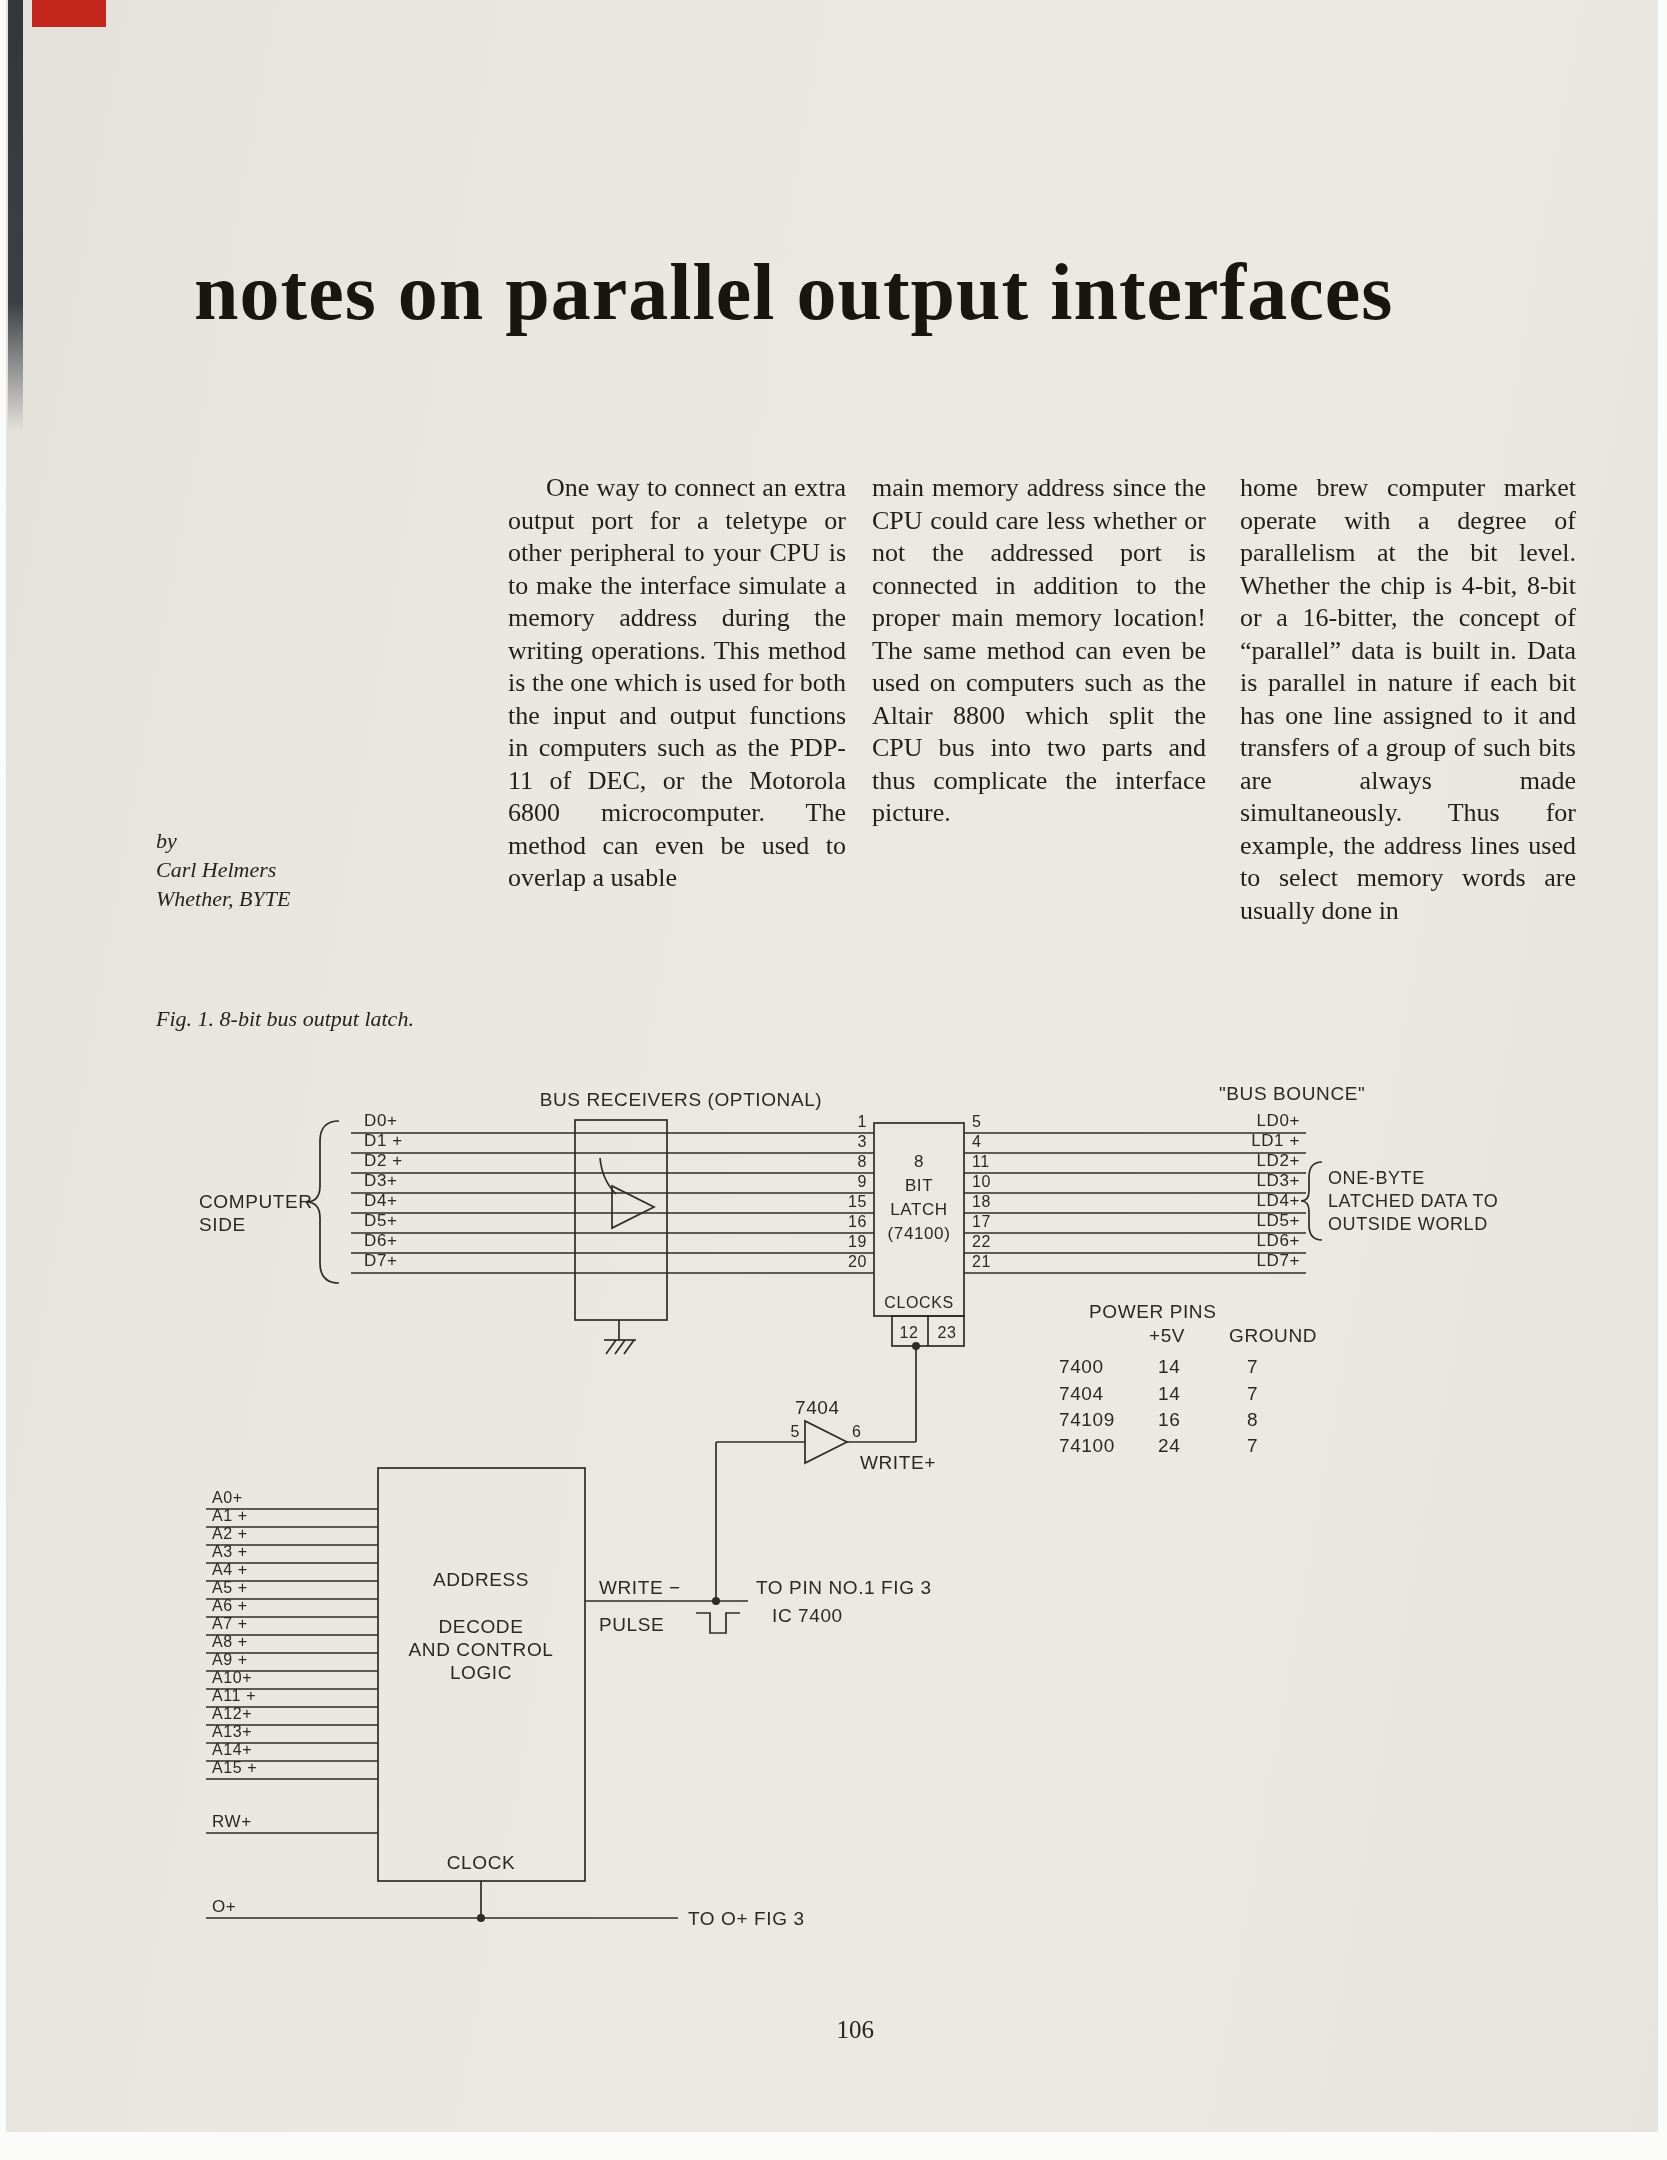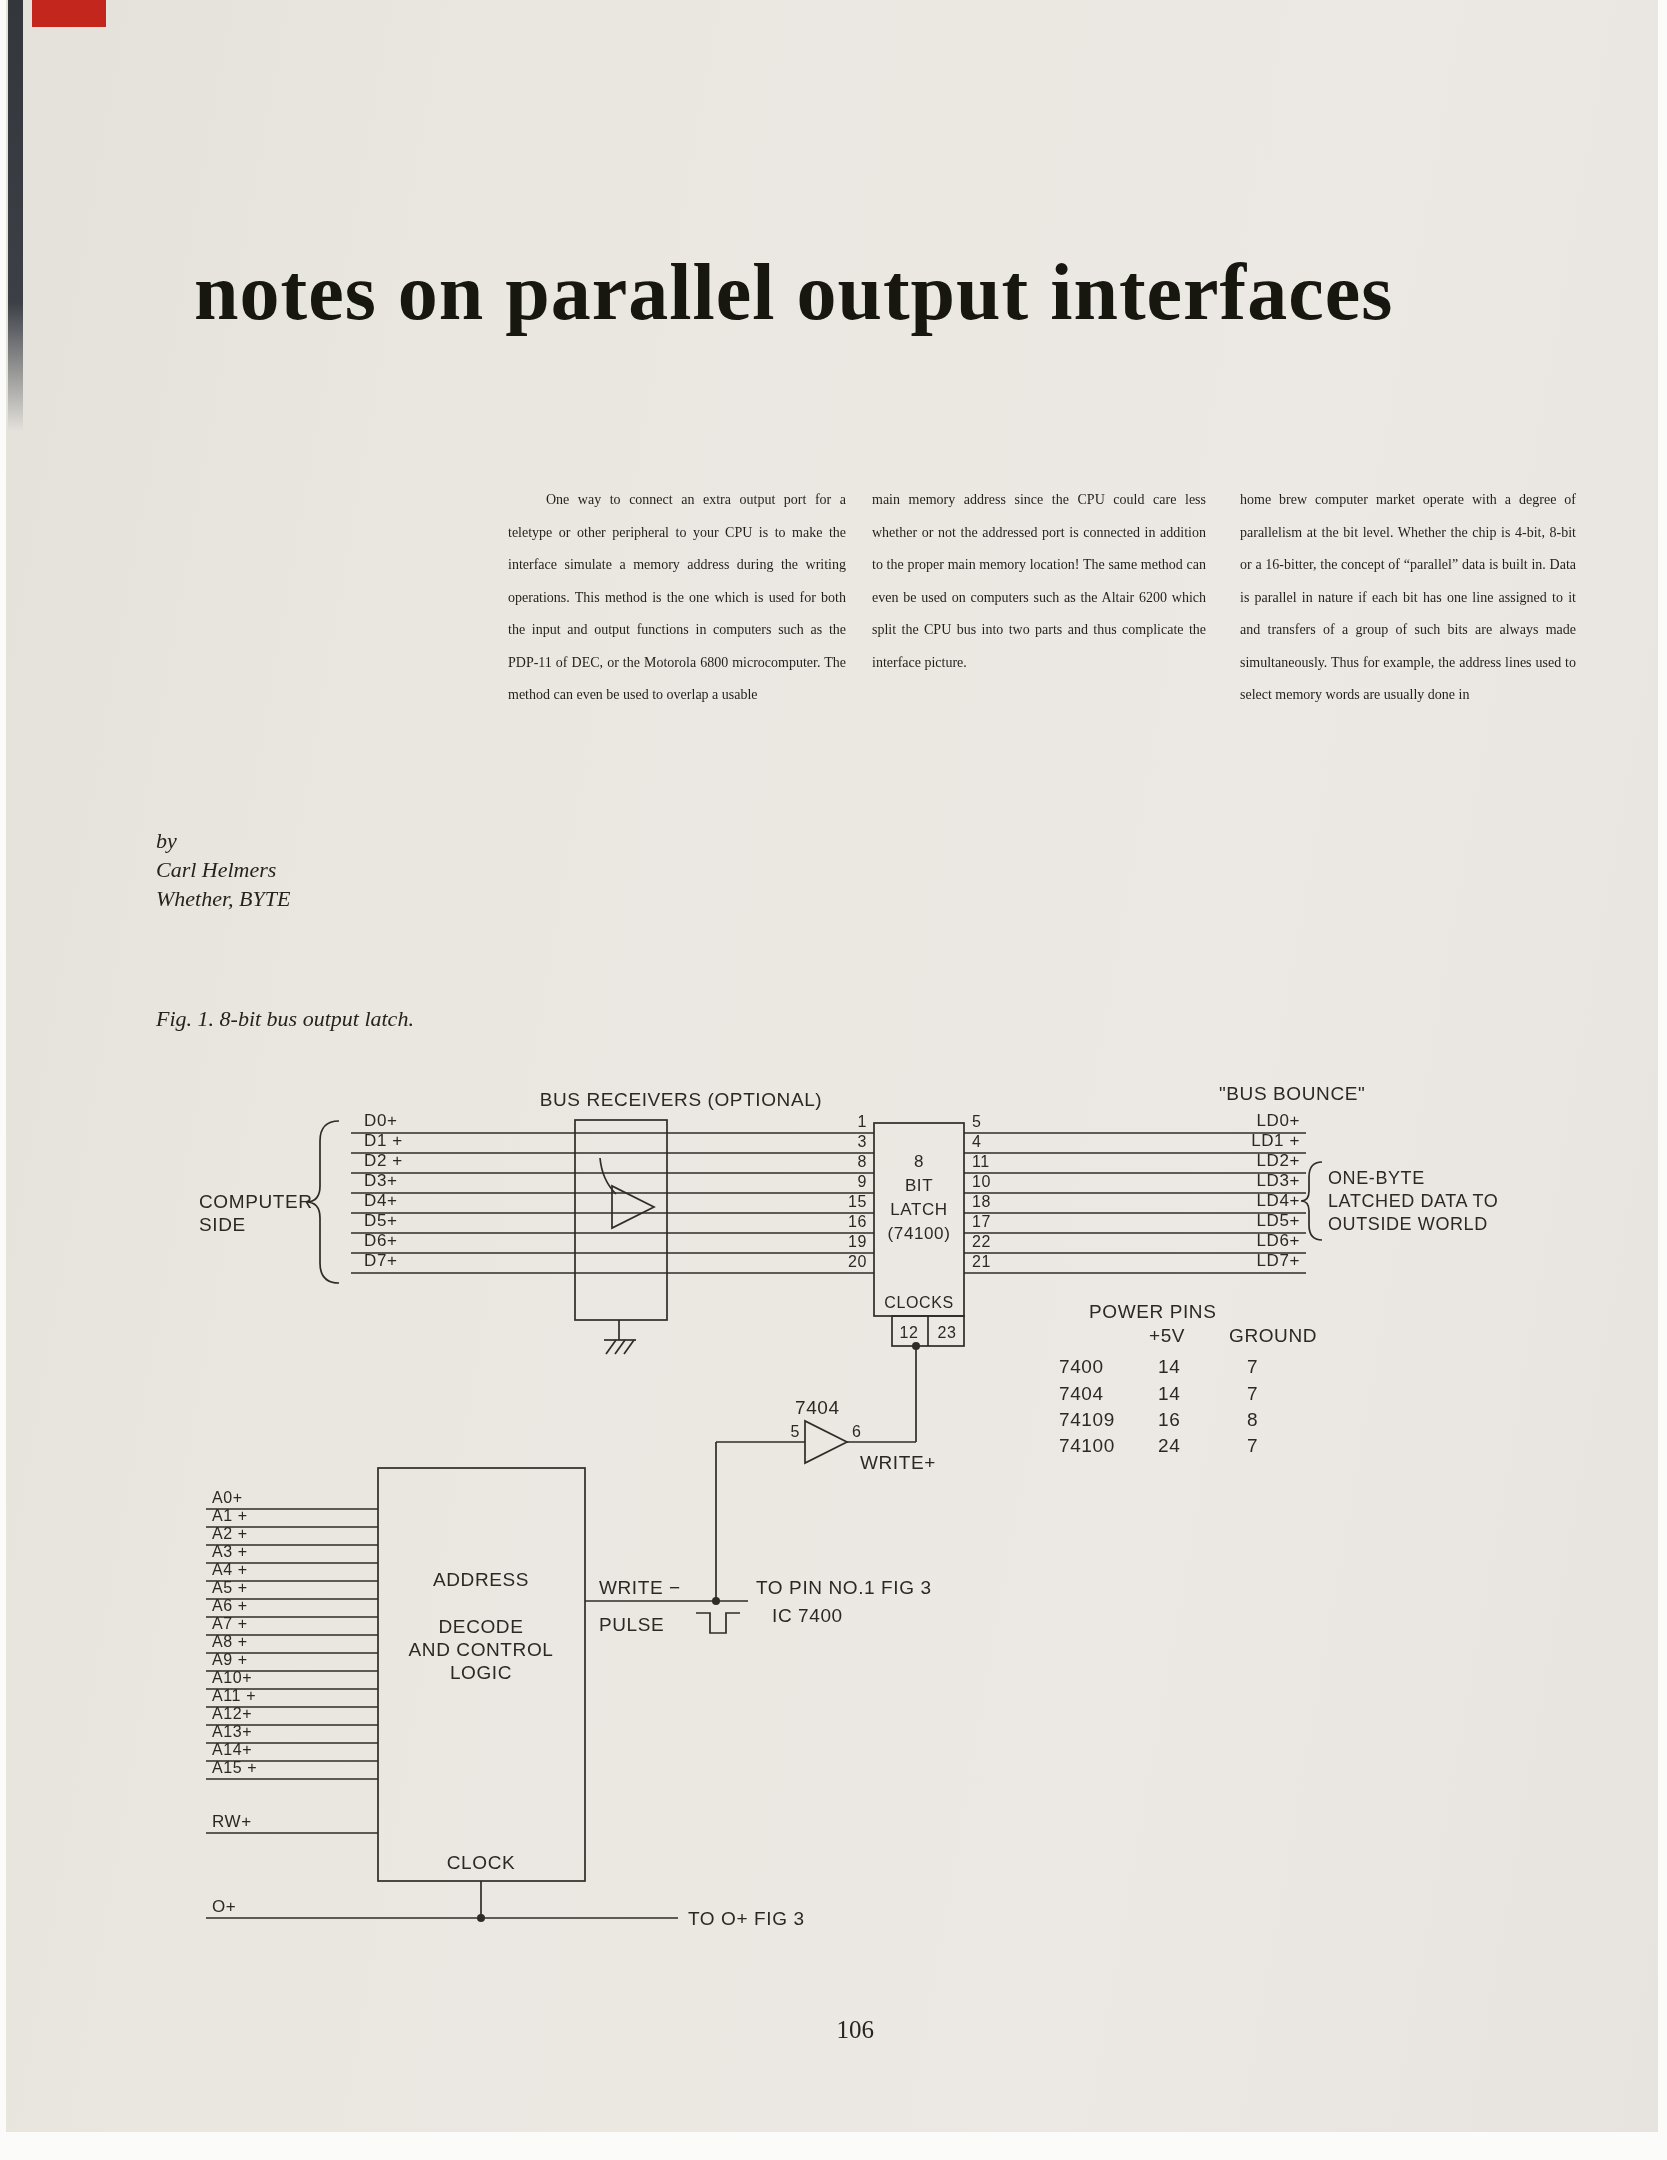--- a/index.html
+++ b/index.html
@@ -18,21 +18,21 @@
   .title {
     position:absolute; left:188px; top:252px; width:1400px;
     font-family:"Liberation Serif", serif; font-weight:600; font-size:80px; line-height:1;
     letter-spacing:1px; color:#17160f;
   }
   .byline {
     position:absolute; left:150px; top:782px;
     font-style:italic; font-size:22px; line-height:29px; color:#24231d;margin-top:44px;
   }
   .col {
-    position:absolute; top:484px; font-size:14px; line-height:32.5px;
+    position:absolute; top:472px; font-size:26px; line-height:32.5px;
     text-align:justify; color:#201f1a;
   }
   .col1 { left:502px; width:338px; text-indent:38px; }
   .col2 { left:866px; width:334px; }
   .col3 { left:1222px; width:336px;margin-left:12px; }
   .col2 .p2 { text-indent:38px; }
   .fig-caption {
     position:absolute; left:150px; top:1006px;
     font-style:italic; font-size:22px; color:#24231d;
   }
@@ -55,21 +55,21 @@
 
   <div class="byline">
     <div>by</div>
     <div>Carl Helmers</div>
     <div>Whether, BYTE</div>
   </div>
 
   <div class="col col1">One way to connect an extra output port for a teletype or other peripheral to your CPU is to make the interface simulate a memory address during the writing operations. This method is the one which is used for both the input and output functions in computers such as the PDP-11 of DEC, or the Motorola 6800 microcomputer. The method can even be used to overlap a usable</div>
 
   <div class="col col2">
-    <p class="p1">main memory address since the CPU could care less whether or not the addressed port is connected in addition to the proper main memory location! The same method can even be used on computers such as the Altair 6200 which split the CPU bus into two parts and thus complicate the interface picture.</p>
+    <p class="p1">main memory address since the CPU could care less whether or not the addressed port is connected in addition to the proper main memory location! The same method can even be used on computers such as the Altair 8800 which split the CPU bus into two parts and thus complicate the interface picture.</p>
   </div>
 
   <div class="col col3">home brew computer market operate with a degree of parallelism at the bit level. Whether the chip is 4-bit, 8-bit or a 16-bitter, the concept of “parallel” data is built in. Data is parallel in nature if each bit has one line assigned to it and transfers of a group of such bits are always made simultaneously. Thus for example, the address lines used to select memory words are usually done in</div>
 
   <div class="fig-caption">Fig. 1. 8-bit bus output latch.</div>
 
   <svg class="diagram" width="1667" height="2160" viewBox="0 0 1667 2160">
 
     <g stroke="#2e2c26" stroke-width="1.7" fill="none">
 

